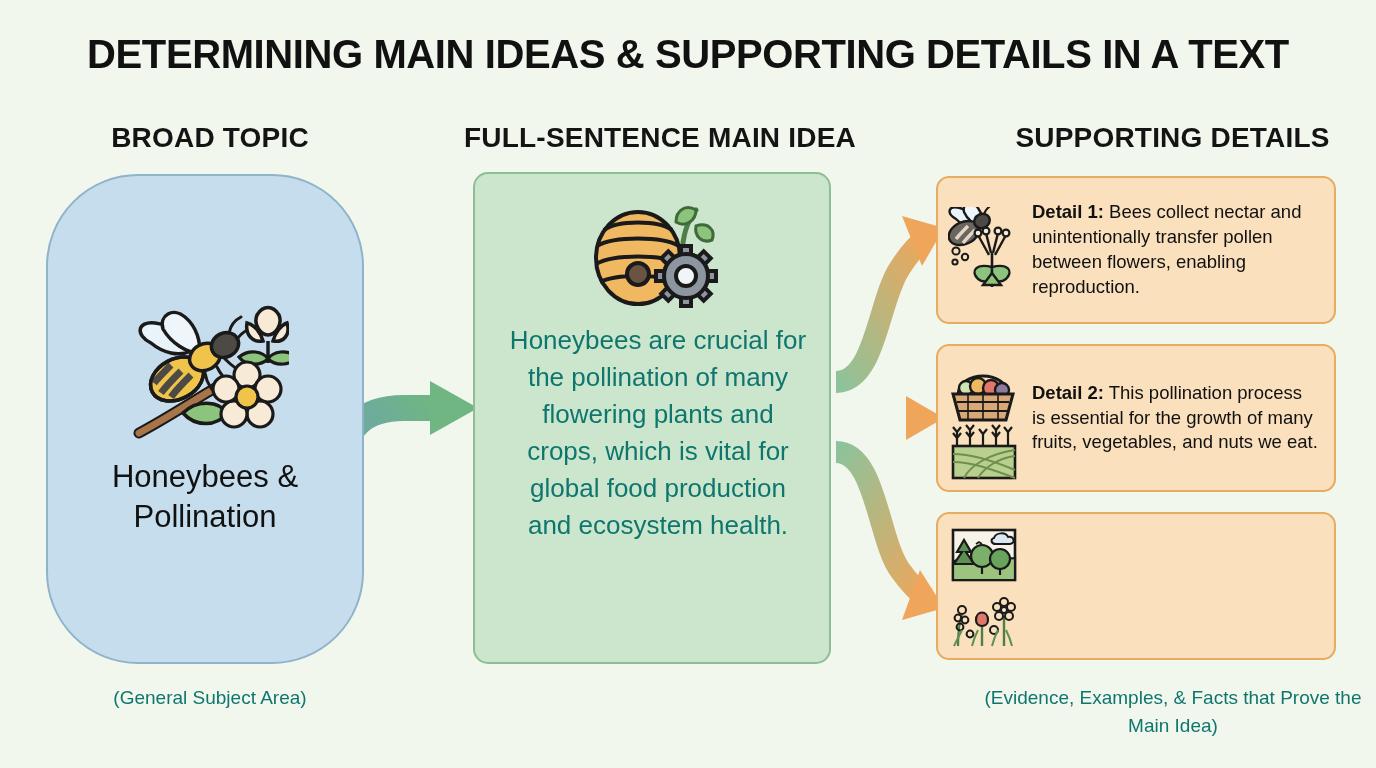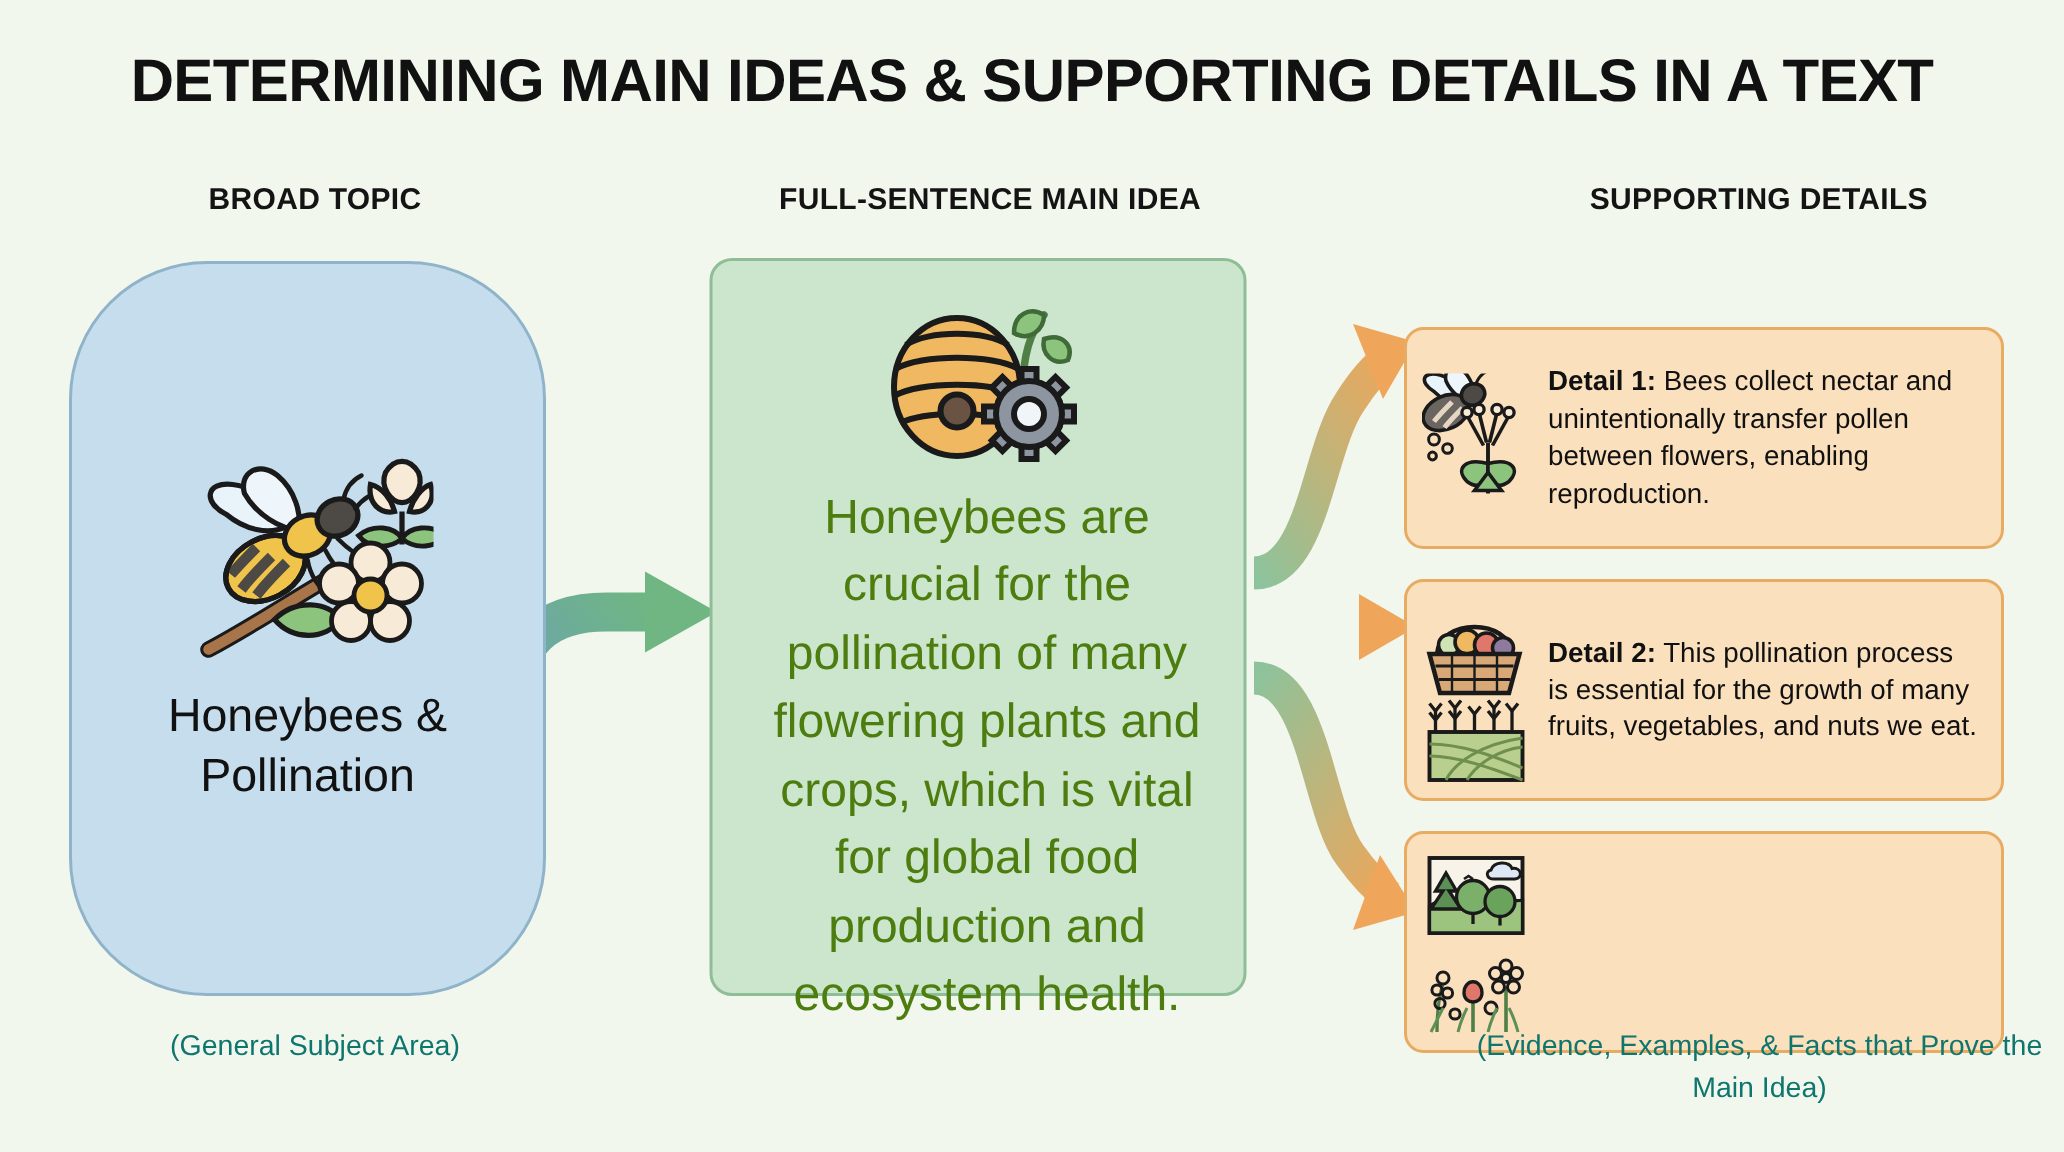--- a/index.html
+++ b/index.html
@@ -17,21 +17,21 @@
     position:absolute;left:0;top:32px;width:1376px;
     text-align:center;
     font-size:40px;font-weight:bold;letter-spacing:-0.4px;
     color:#111111;
     white-space:nowrap;
   }
 
   
   .col-head{
     position:absolute;top:122px;
-    font-size:20px;font-weight:bold;letter-spacing:0.2px;
+    font-size:28px;font-weight:bold;letter-spacing:0.2px;
     color:#141414;text-align:center;
   }
   #head-broad{left:40px;width:340px;}
   #head-main{left:445px;width:430px;}
   #head-details{left:965px;width:415px;}
 
   
   .col-cap{
     position:absolute;
     font-size:19px;color:#0f766e;text-align:center;line-height:1.45;
@@ -54,32 +54,31 @@
 
   
   .green-box{
     position:absolute;left:473px;top:172px;width:358px;height:492px;
     background:#cbe6cd;border:2px solid #8fbd95;border-radius:15px;
     box-sizing:border-box;
     display:flex;flex-direction:column;align-items:center;
     padding-top:22px;
   }
   .green-box .main-text{
-    font-size:32px;line-height:1.42;text-align:center;color:#4d7c0f;
+    font-size:26px;line-height:1.42;text-align:center;color:#0f766e;
     padding:10px 22px 0 34px;
   }
 
   
   .card{
     position:absolute;left:936px;width:400px;height:148px;
     background:#fae0bd;border:2px solid #e8ab62;border-radius:13px;
     box-sizing:border-box;
     display:flex;align-items:center;gap:10px;
     padding:10px 14px 10px 10px;
-    margin-top:42px;
   }
   #card-1{top:176px;}
   #card-2{top:344px;}
   #card-3{top:512px;}
   .card .card-icon{flex:0 0 74px;display:flex;align-items:center;justify-content:center;}
   .card .card-text{
     font-size:18.5px;line-height:1.34;color:#111;
   }
   .card .card-text b{font-weight:bold;}
 

